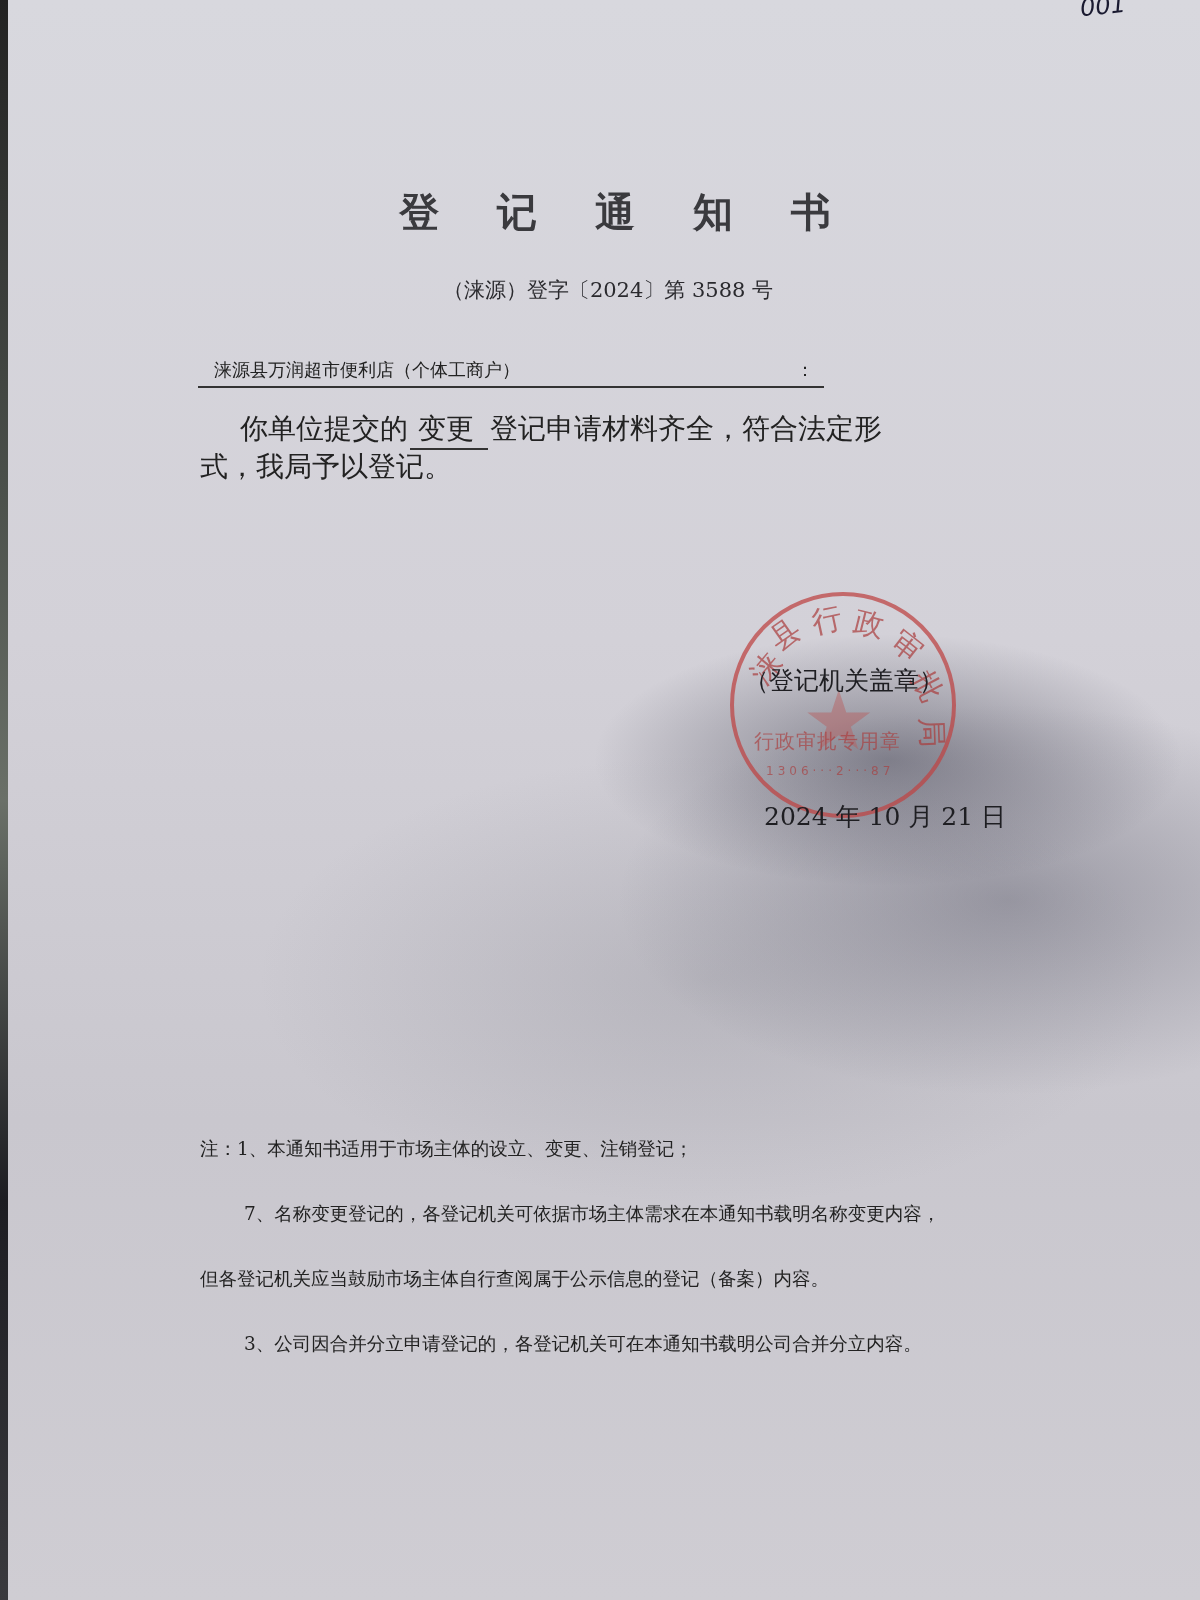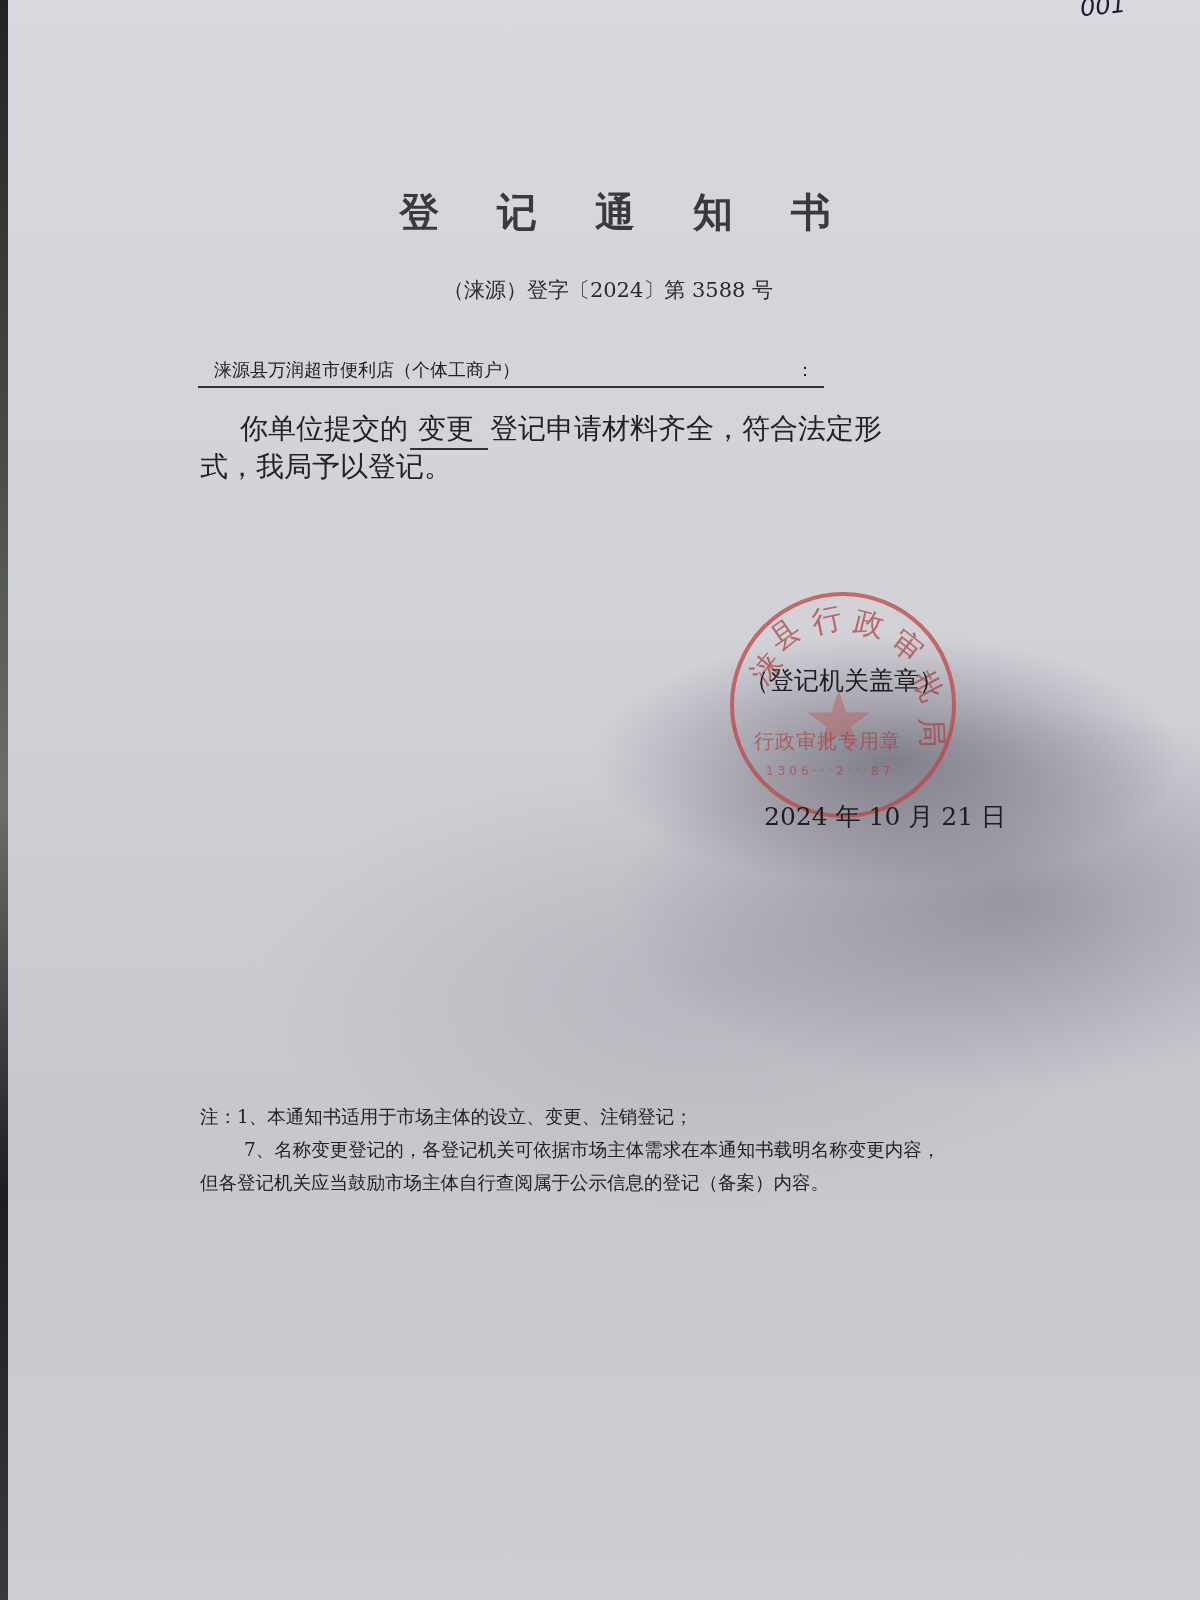--- a/index.html
+++ b/index.html
@@ -81,21 +81,21 @@
       font-size: 25px; color: #1e1e22; white-space: nowrap;
     }
     .date {
       position: absolute; left: 756px; top: 800px;
       font-size: 25px; color: #1e1e22; white-space: nowrap;
     }
     .notes {
       position: absolute; left: 192px; top: 1100px; width: 860px;
       font-size: 18.5px; color: #222; line-height: 33px;
     }
-    .notes .note { white-space: nowrap; }
+    .notes .note { white-space: nowrap; margin-top: 32px; }
     .notes .indent { padding-left: 44px; }
   </style>
 </head>
 <body>
 
 <div class="paper">
   <div class="page-num">001</div>
 
   <div class="title">登 记 通 知 书</div>
   <div class="docno">（涞源）登字〔2024〕第 3588 号</div>
@@ -123,15 +123,16 @@
     <span class="serial">1306···2···87</span>
   </div>
 
   <div class="seal-label">（登记机关盖章）</div>
   <div class="date">2024 年 10 月 21 日</div>
 
   <div class="notes">
     <div class="note"><span>注：</span><span>1、本通知书适用于市场主体的设立、变更、注销登记；</span></div>
     <div class="note indent">7、名称变更登记的，各登记机关可依据市场主体需求在本通知书载明名称变更内容，</div>
     <div class="note">但各登记机关应当鼓励市场主体自行查阅属于公示信息的登记（备案）内容。</div>
+    <div class="note indent">3、公司因合并分立申请登记的，各登记机关可在本通知书载明公司合并分立内容。</div>
   </div>
 </div>
 <div class="edge"></div>
 
 </body></html>

